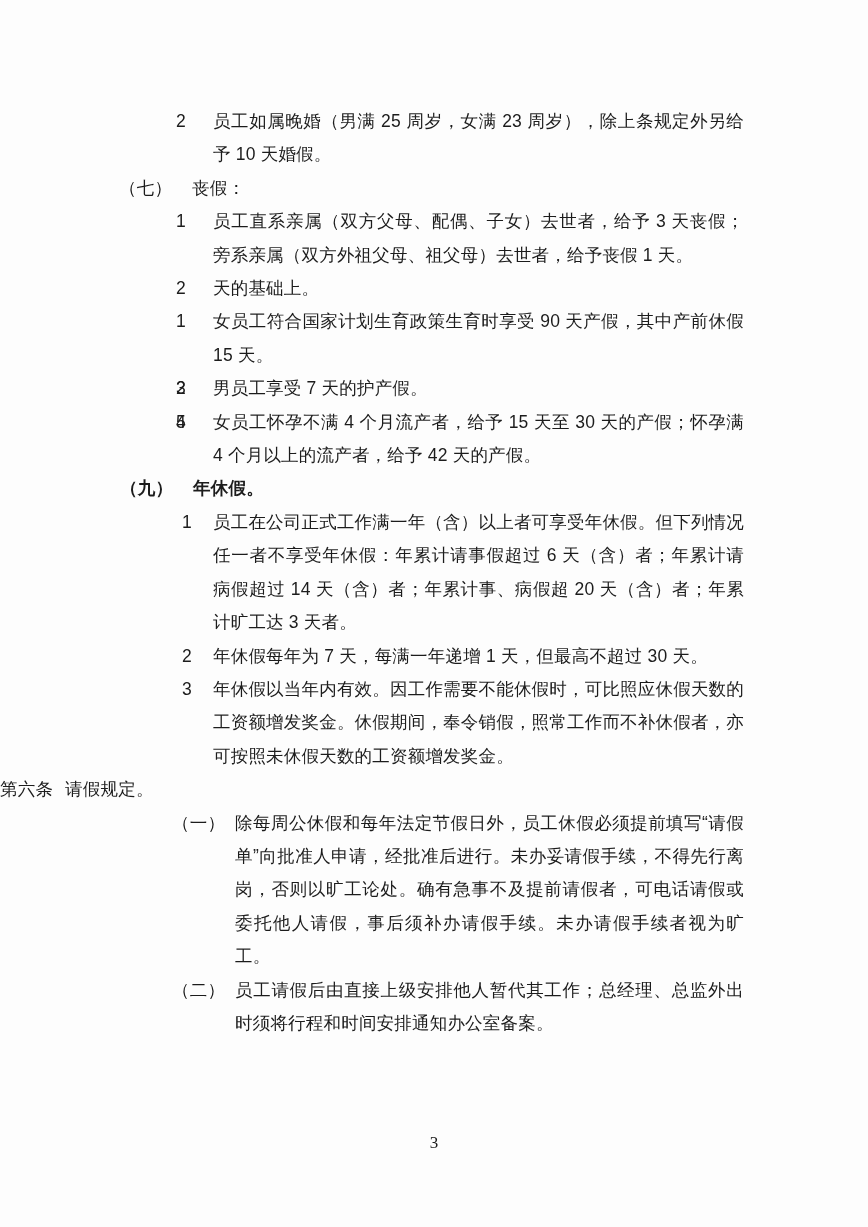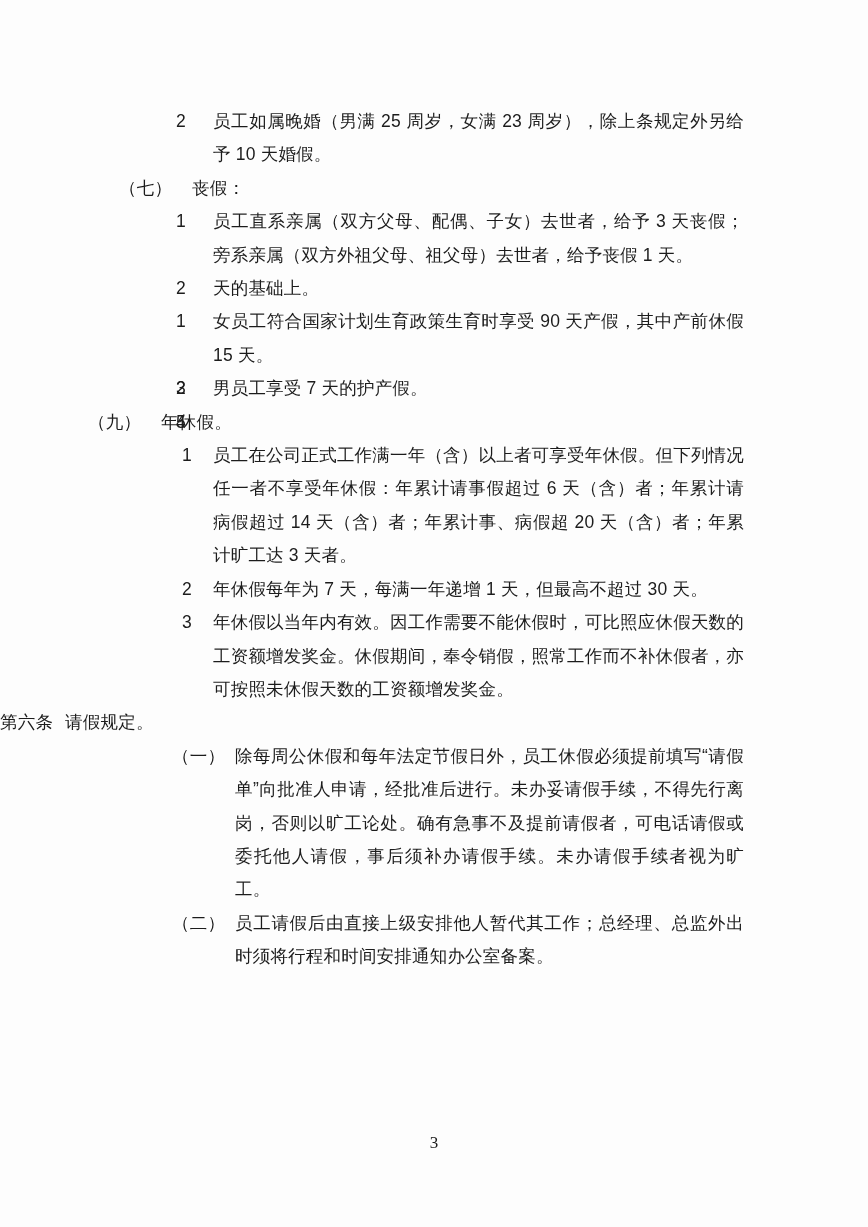--- a/index.html
+++ b/index.html
@@ -22,21 +22,21 @@
     letter-spacing:0.2px;
   }
   
   .numbered { margin-left:213px; width:531px; }
   .numbered .num { position:absolute; left:-37px; top:0; }
   .numbered.lvl2 { margin-left:213px; }
   .numbered.lvl2 .num { left:-31px; }
   
   .section { margin-left:119px; }
   .section .label { margin-left:20px; }
-  .section.lvl2 { margin-left:88px; }
+  .section.lvl2 { margin-left:120px;font-weight:bold; }
   
   .article { }
   .article .label { margin-left:12px; }
   
   .paren { margin-left:235px; width:509px; }
   .paren .marker { position:absolute; left:-63px; top:0; }
   .page-footer {
     position:absolute; top:1131px; left:0; width:868px;
     text-align:center;
     font-family:"Liberation Serif","DejaVu Serif",serif;
@@ -50,21 +50,21 @@
 <div class="page">
   <div class="doc-body" id="doc-body">
       <div class="para numbered"><span class="num">2</span><span class="txt">员工如属晚婚（男满 25 周岁，女满 23 周岁），除上条规定外另给予 10 天婚假。</span></div>
       <div class="para section"><span class="marker">（七）</span><span class="label">丧假：</span></div>
       <div class="para numbered"><span class="num">1</span><span class="txt">员工直系亲属（双方父母、配偶、子女）去世者，给予 3 天丧假；旁系亲属（双方外祖父母、祖父母）去世者，给予丧假 1 天。</span></div>
       <div class="para numbered"><span class="num">2</span><span class="txt">天的基础上。</span></div>
       <div class="para numbered"><span class="num">1</span><span class="txt">女员工符合国家计划生育政策生育时享受 90 天产假，其中产前休假 15 天。</span></div>
       <div class="para numbered"><span class="num">2</span></div>
       <div class="para numbered"><span class="num">3</span><span class="txt">男员工享受 7 天的护产假。</span></div>
       <div class="para numbered"><span class="num">4</span></div>
-      <div class="para numbered"><span class="num">5</span></div>
+      <div class="para numbered"><span class="num">5</span><span class="txt">女员工怀孕不满 4 个月流产者，给予 15 天至 30 天的产假；怀孕满 4 个月以上的流产者，给予 42 天的产假。</span></div>
       <div class="para section lvl2"><span class="marker">（九）</span><span class="label">年休假。</span></div>
       <div class="para numbered lvl2"><span class="num">1</span><span class="txt">员工在公司正式工作满一年（含）以上者可享受年休假。但下列情况任一者不享受年休假：年累计请事假超过 6 天（含）者；年累计请病假超过 14 天（含）者；年累计事、病假超 20 天（含）者；年累计旷工达 3 天者。</span></div>
       <div class="para numbered lvl2"><span class="num">2</span><span class="txt">年休假每年为 7 天，每满一年递增 1 天，但最高不超过 30 天。</span></div>
       <div class="para numbered lvl2"><span class="num">3</span><span class="txt">年休假以当年内有效。因工作需要不能休假时，可比照应休假天数的工资额增发奖金。休假期间，奉令销假，照常工作而不补休假者，亦可按照未休假天数的工资额增发奖金。</span></div>
       <div class="para article"><span class="marker">第六条</span><span class="label">请假规定。</span></div>
       <div class="para paren"><span class="marker">（一）</span><span class="txt">除每周公休假和每年法定节假日外，员工休假必须提前填写“请假单”向批准人申请，经批准后进行。未办妥请假手续，不得先行离岗，否则以旷工论处。确有急事不及提前请假者，可电话请假或委托他人请假，事后须补办请假手续。未办请假手续者视为旷工。</span></div>
       <div class="para paren"><span class="marker">（二）</span><span class="txt">员工请假后由直接上级安排他人暂代其工作；总经理、总监外出时须将行程和时间安排通知办公室备案。</span></div>
     </div>
   <div class="page-footer">3</div>
 </div>

